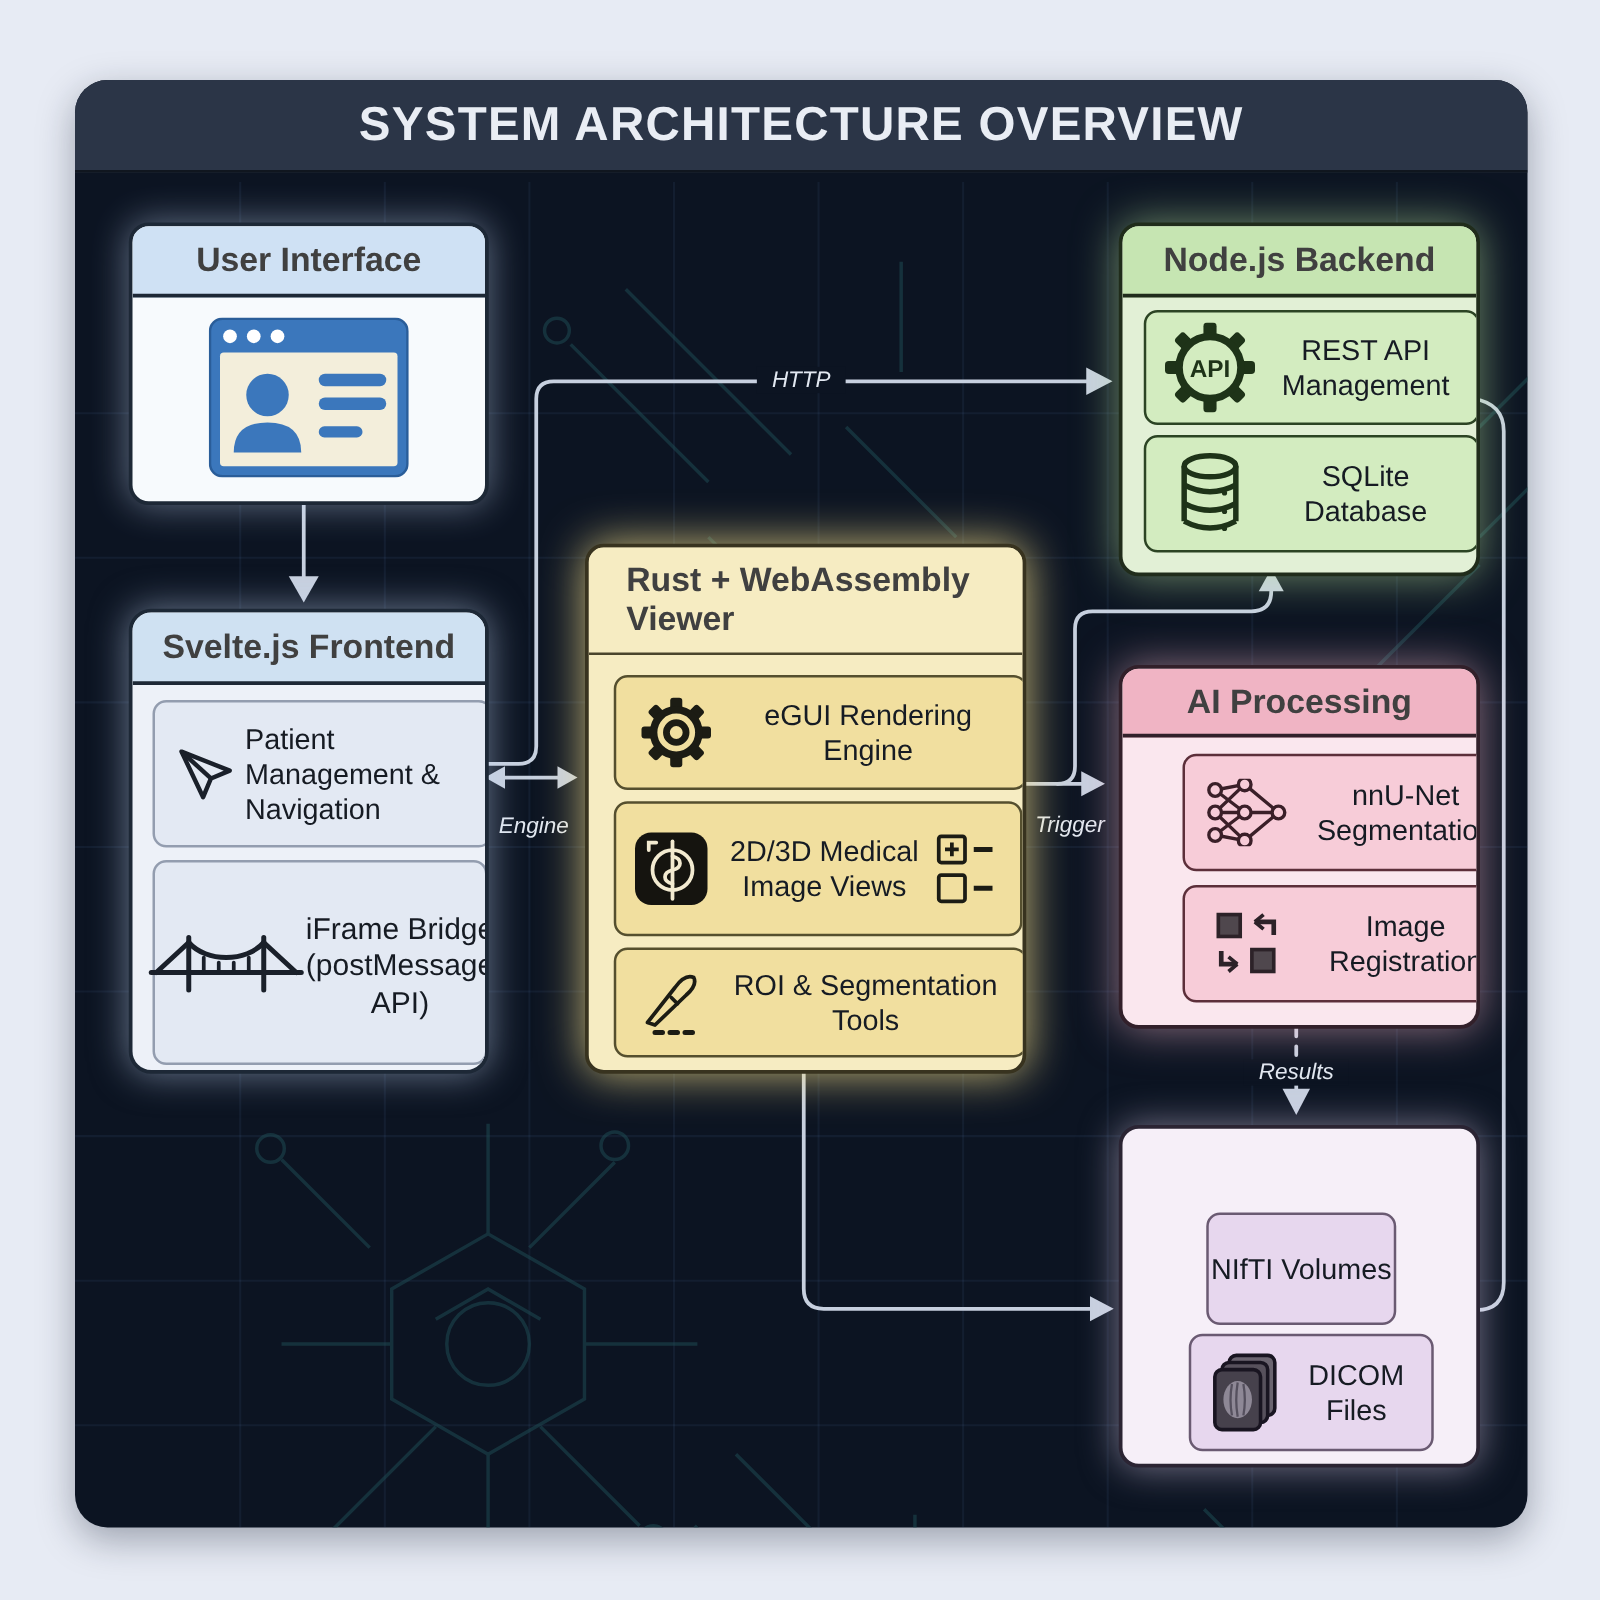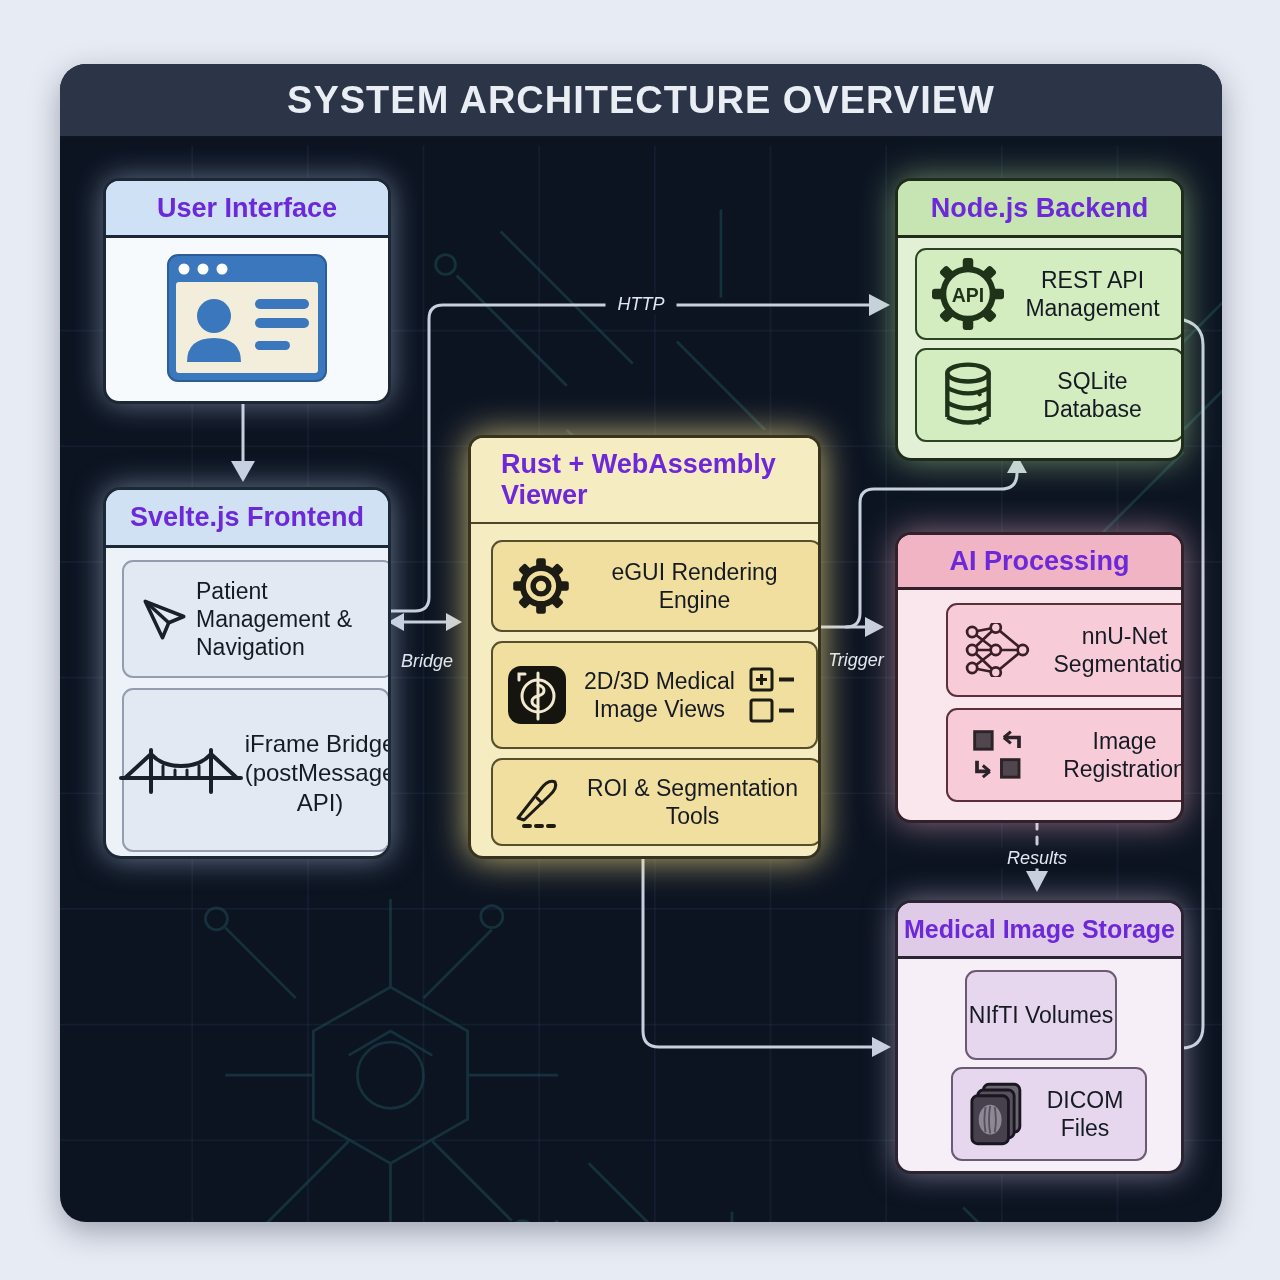--- a/index.html
+++ b/index.html
@@ -8,21 +8,21 @@
   
   .panel{position:absolute;left:60px;top:64px;width:1162px;height:1158px;background:#0c1422;
          border-radius:26px;box-shadow:0 10px 30px rgba(20,30,50,.35);overflow:hidden;}
   .panel-header{position:absolute;left:0;top:0;width:100%;height:72px;background:#2b3547;
                 border-bottom:2px solid #10161f;display:flex;align-items:center;justify-content:center;}
   .panel-title{font-size:38px;font-weight:bold;letter-spacing:1px;color:#e9edf4;}
   svg{display:block;}
   .bgsvg,.arrowsvg{position:absolute;left:0;top:0;width:1280px;height:1280px;pointer-events:none;}
   
   .box{position:absolute;border-radius:16px;overflow:hidden;}
-  .box .hd{display:flex;align-items:center;justify-content:center;font-weight:bold;font-size:27px;color:#6d28d9;}
+  .box .hd{display:flex;align-items:center;justify-content:center;font-weight:bold;font-size:27px;color:#404040;}
   .sub{position:absolute;border-radius:11px;display:flex;align-items:center;
        font-size:23px;line-height:1.22;color:#161b23;}
   .sub .lbl{flex:1;text-align:center;}
   
   .ui{left:103px;top:178px;width:282px;height:220px;border:3px solid #1d2836;background:#f7fafd;
       box-shadow:0 0 30px rgba(205,225,255,.45);}
   .ui .hd{height:54px;background:#cfe1f4;border-bottom:3px solid #1d2836;}
   
   .sv{left:103px;top:487px;width:282px;height:366px;border:3px solid #1d2836;background:#edf1f8;
       box-shadow:0 0 30px rgba(200,220,250,.5);border-radius:18px;}
@@ -116,21 +116,21 @@
       <polygon points="388,622 404,613 404,631"></polygon>
       <polygon points="462,622 446,613 446,631"></polygon>
       <polygon points="884,627 865,617 865,637"></polygon>
       <polygon points="1017,455 1007,473 1027,473"></polygon>
       <polygon points="891,1047 872,1037 872,1057"></polygon>
       <polygon points="1037,892 1026,871 1048,871"></polygon>
     </g>
   </svg>
 
   <div class="edge-label onLine" style="left:641px;top:304px;">HTTP</div>
-  <div class="edge-label" style="left:427px;top:661px;">Bridge</div>
+  <div class="edge-label" style="left:427px;top:661px;">Engine</div>
   <div class="edge-label" style="left:856px;top:660px;">Trigger</div>
   <div class="edge-label onLine" style="left:1037px;top:858px;">Results</div>
 
   <div class="box ui">
     <div class="hd">User Interface</div>
     <div class="iconbox" style="height:160px;">
       <svg width="160" height="128" viewBox="0 0 160 128">
         <rect x="1" y="1" width="158" height="126" rx="10" fill="#3b77bc" stroke="#2a5d99" stroke-width="2"></rect>
         <circle cx="17" cy="15" r="5.5" fill="#fff"></circle>
           <circle cx="36" cy="15" r="5.5" fill="#fff"></circle>
@@ -289,21 +289,20 @@
           <path d="M6,29 V38 H17" stroke="#2c2228"></path>
           <path d="M17,38 l-6,-5 M17,38 l-6,5" stroke="#2c2228" stroke-width="2.6"></path>
           <rect x="27" y="28" width="15" height="15" fill="#4f474d" stroke="#2c2228" stroke-width="2.5"></rect>
         </svg>
       </span>
       <span class="lbl">Image Registration</span>
     </div>
   </div>
 
   <div class="box st">
-    <div class="hd">Medical Image Storage</div>
     <div class="sub" style="left:67px;top:67px;width:148px;height:86px;justify-content:center;">
       <span class="lbl">NIfTI Volumes</span>
     </div>
     <div class="sub" style="left:53px;top:164px;width:176px;height:90px;padding:0 8px;">
       <span class="iconbox" style="width:72px;">
         <svg width="58" height="64" viewBox="0 0 50 56">
           <rect x="13" y="2" width="32" height="42" rx="5" fill="#6b6570" stroke="#191521" stroke-width="2.5"></rect>
           <rect x="8" y="7" width="32" height="42" rx="5" fill="#57515c" stroke="#191521" stroke-width="2.5"></rect>
           <rect x="3" y="12" width="32" height="42" rx="5" fill="#46414c" stroke="#191521" stroke-width="2.5"></rect>
           <ellipse cx="19" cy="33" rx="10" ry="13" fill="#8e8896"></ellipse>

